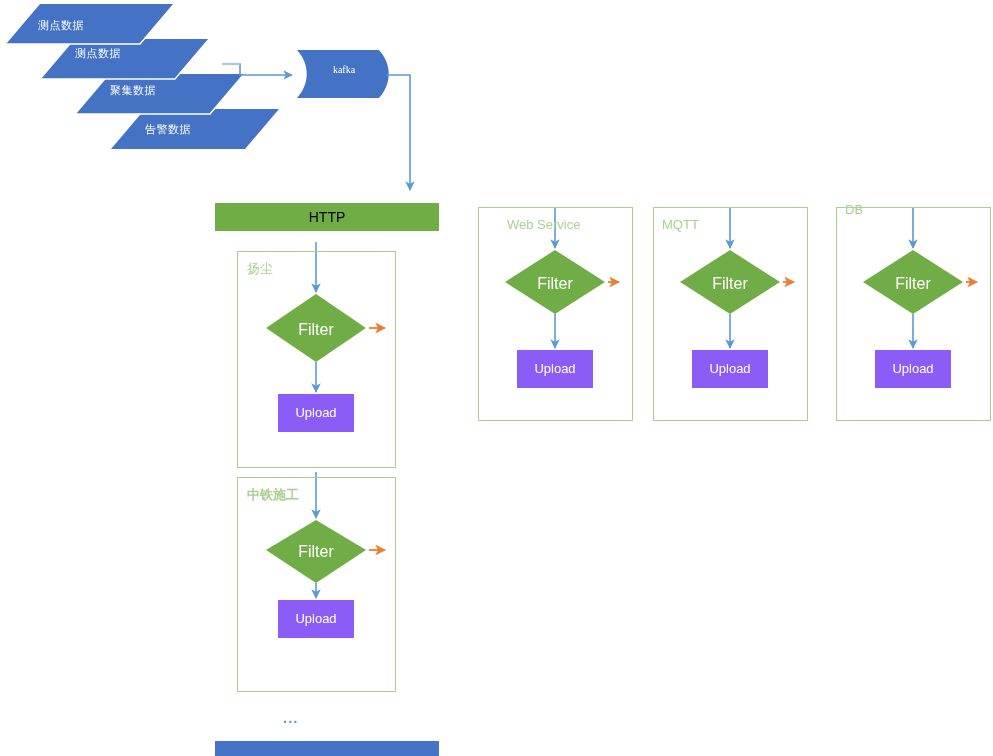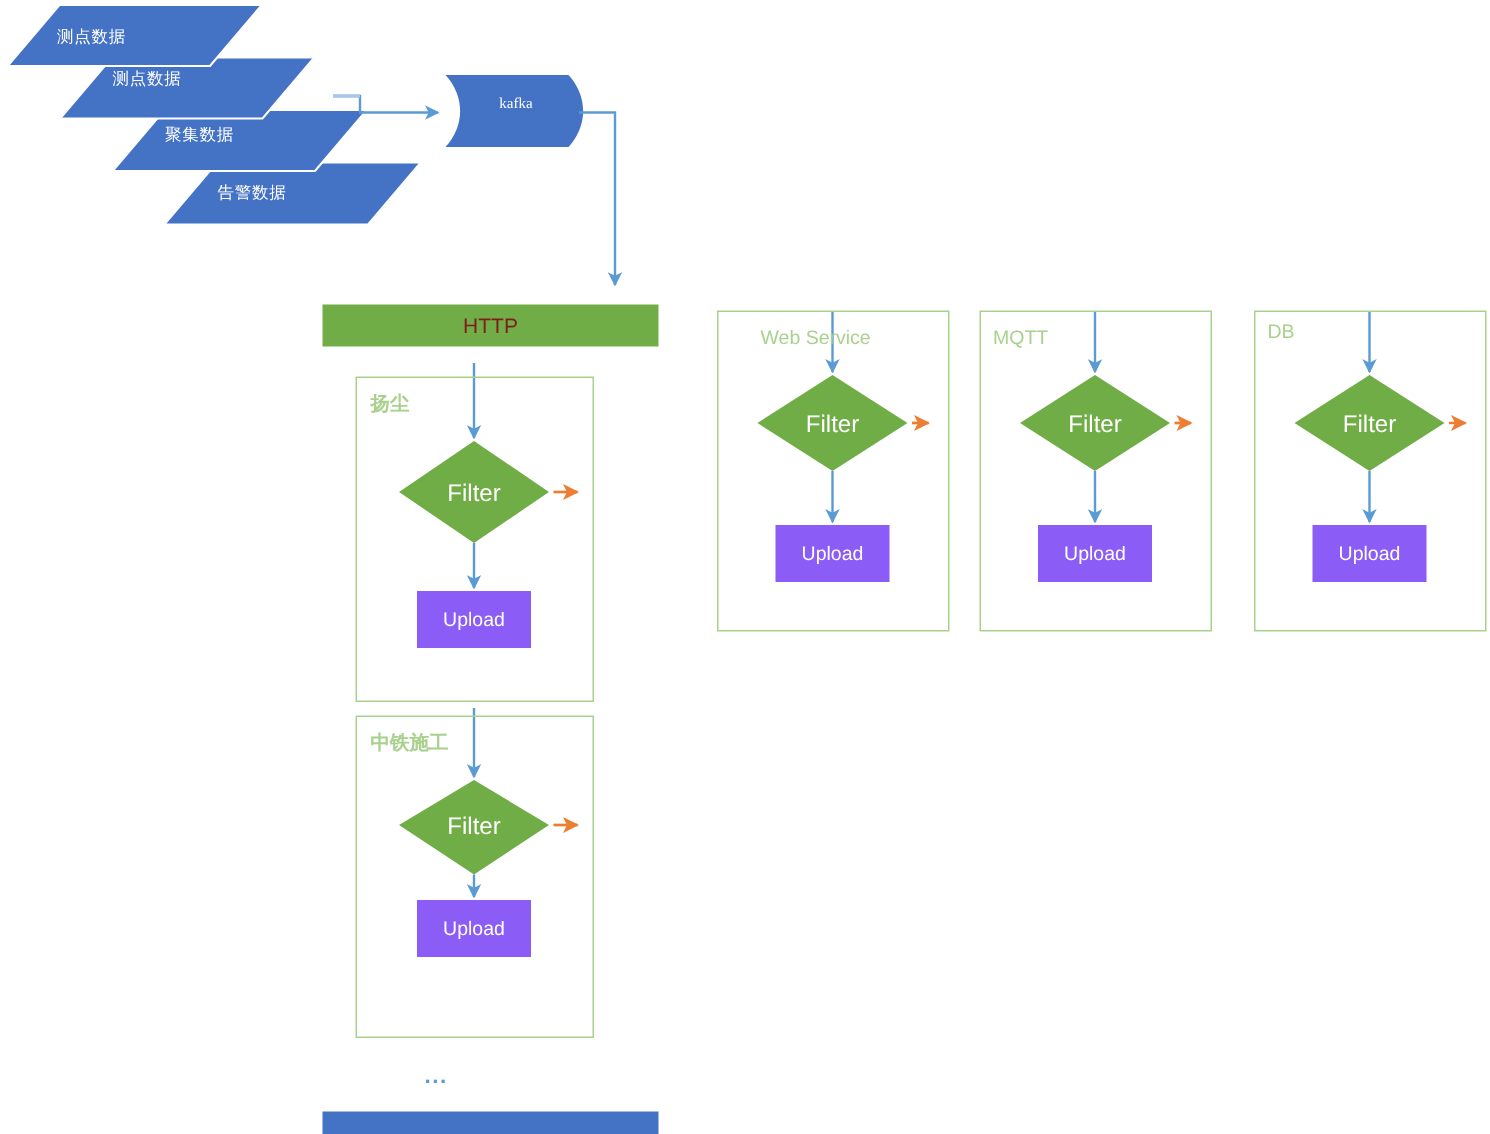--- a/index.html
+++ b/index.html
@@ -37,21 +37,21 @@
     color: #ffffff;
     font-size: 10px;
     white-space: nowrap;
     font-family: Liberation Serif, serif;
   }
 
   
   .bar {
     position: absolute;
     box-sizing: border-box;
-    color: #7f1d1d;
+    color: #000000;
     font-size: 14px;
     text-align: center;
     line-height: 28px;
   }
   .bar-http { left: 215px; top: 203px; width: 224px; height: 28px; background: #70AD47; }
   .bar-bottom { left: 215px; top: 741px; width: 224px; height: 28px; background: #4472C4; }
 
   
   .group-box {
     position: absolute;
@@ -175,21 +175,21 @@
   <div class="src-label" style="left:38px;  top:20px;">测点数据</div>
   <div class="src-label" style="left:75px;  top:48px;">测点数据</div>
   <div class="src-label" style="left:110px; top:85px;">聚集数据</div>
   <div class="src-label" style="left:145px; top:124px;">告警数据</div>
 
   <div class="kafka-label">kafka</div>
 
   <div class="bar bar-http">HTTP</div>
 
   <div class="group-box" style="left:237px; top:251px; width:159px; height:217px;"></div>
-  <div class="group-label" style="left:247px; top:260px;font-weight:bold;">扬尘</div>
+  <div class="group-label" style="left:247px; top:260px;">扬尘</div>
   <div class="diamond-label" style="left:266px; top:321px; width:100px;">Filter</div>
   <div class="upload-box" style="left:278px; top:394px; width:76px; height:38px;">Upload</div>
 
   <div class="group-box" style="left:237px; top:477px; width:159px; height:215px;"></div>
   <div class="group-label" style="left:247px; top:486px;font-weight:bold;">中铁施工</div>
   <div class="diamond-label" style="left:266px; top:543px; width:100px;">Filter</div>
   <div class="upload-box" style="left:278px; top:600px; width:76px; height:38px;">Upload</div>
 
   <div class="ellipsis" style="left:283px; top:709px;">...</div>
   <div class="bar bar-bottom"></div>
@@ -198,17 +198,17 @@
   <div class="group-label" style="left:507px; top:217px;">Web Service</div>
   <div class="diamond-label" style="left:505px; top:275px; width:100px;">Filter</div>
   <div class="upload-box" style="left:517px; top:350px; width:76px; height:38px;">Upload</div>
 
   <div class="group-box" style="left:653px; top:207px; width:155px; height:214px;"></div>
   <div class="group-label" style="left:662px; top:217px;">MQTT</div>
   <div class="diamond-label" style="left:680px; top:275px; width:100px;">Filter</div>
   <div class="upload-box" style="left:692px; top:350px; width:76px; height:38px;">Upload</div>
 
   <div class="group-box" style="left:836px; top:207px; width:155px; height:214px;"></div>
-  <div class="group-label" style="left:845px; top:213px;">DB</div>
+  <div class="group-label" style="left:845px; top:202px;">DB</div>
   <div class="diamond-label" style="left:863px; top:275px; width:100px;">Filter</div>
   <div class="upload-box" style="left:875px; top:350px; width:76px; height:38px;">Upload</div>
 
 </div>
 
 </body></html>

